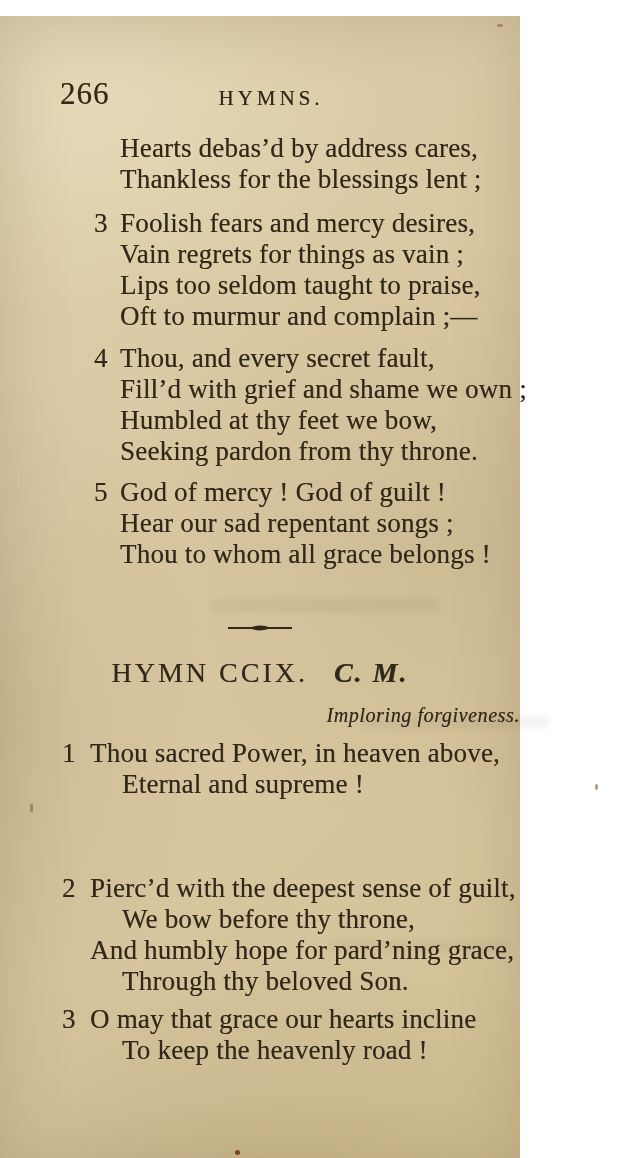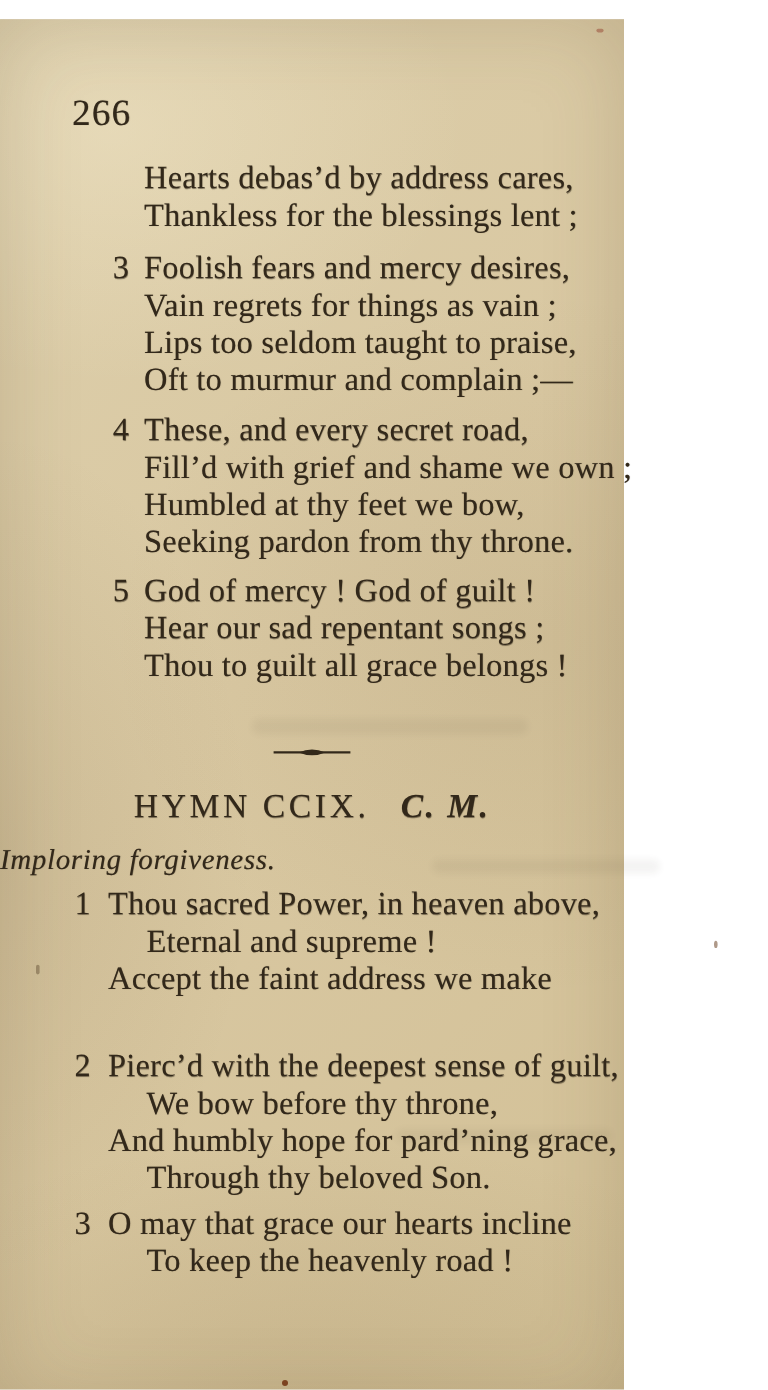--- a/index.html
+++ b/index.html
@@ -42,36 +42,37 @@
 
   .heading {
     position:absolute; top:641px; left:0; width:100%;
     text-align:center; font-size:28px; letter-spacing:3px; white-space:nowrap;
   }
   .heading .meter {
     font-style:italic; font-weight:bold; letter-spacing:2px; margin-left:26px;
   }
   .subtitle {
     position:absolute; top:688px; left:0; width:100%;
-    text-align:left; font-style:italic; font-size:24px; letter-spacing:0.6px;
+    text-align:right; font-style:italic; font-size:20px; letter-spacing:0.6px;
   }
 
   .smudge { position:absolute; background:var(--ink); opacity:0.05; filter:blur(3px); border-radius:6px; }
   .speck  { position:absolute; border-radius:50%; }
 </style>
 </head>
 <body style="--paper: #d8c7a2; --ink: #32281a;">
 
 <div class="page">
 
   <div class="smudge" style="left:210px; top:583px; width:230px; height:13px;"></div>
   <div class="smudge" style="left:360px; top:700px; width:190px; height:12px;"></div>
   <div class="smudge" style="left:330px; top:925px; width:180px; height:11px;"></div>
 
   <div class="pageno ink">266</div>
+  <div class="running ink">HYMNS.</div>
 
   <section class="stanza" style="top:117px">
     <div class="lines" style="left:120px">
       <div class="vl ink">Hearts debas’d by address cares,</div>
       <div class="vl ink">Thankless for the blessings lent ;</div>
     </div>
   </section>
 
   <section class="stanza" style="top:192px">
     <span class="vnum ink" style="left:94px">3</span>
@@ -79,54 +80,53 @@
       <div class="vl ink">Foolish fears and mercy desires,</div>
       <div class="vl ink">Vain regrets for things as vain ;</div>
       <div class="vl ink">Lips too seldom taught to praise,</div>
       <div class="vl ink">Oft to murmur and complain ;—</div>
     </div>
   </section>
 
   <section class="stanza" style="top:327px">
     <span class="vnum ink" style="left:94px">4</span>
     <div class="lines" style="left:120px">
-      <div class="vl ink">These, and every secret road,</div>
+      <div class="vl ink">Thou, and every secret fault,</div>
       <div class="vl ink">Fill’d with grief and shame we own ;</div>
       <div class="vl ink">Humbled at thy feet we bow,</div>
       <div class="vl ink">Seeking pardon from thy throne.</div>
     </div>
   </section>
 
   <section class="stanza" style="top:461px">
     <span class="vnum ink" style="left:94px">5</span>
     <div class="lines" style="left:120px">
       <div class="vl ink">God of mercy !  God of guilt !</div>
       <div class="vl ink">Hear our sad repentant songs ;</div>
-      <div class="vl ink">Thou to guilt all grace belongs !</div>
+      <div class="vl ink">Thou to whom all grace belongs !</div>
     </div>
   </section>
 
   <div class="divider">
     <svg width="66" height="12" viewBox="0 0 66 12">
       <line x1="1" y1="6" x2="65" y2="6" stroke="#32281a" stroke-width="1.8"></line>
       <path d="M22 6 Q33 1.2 44 6 Q33 10.8 22 6 Z" fill="#32281a"></path>
     </svg>
   </div>
 
   <div class="heading ink">
     <span>HYMN CCIX.</span><span class="meter">C. M.</span>
   </div>
   <div class="subtitle ink">Imploring forgiveness.</div>
 
   <section class="stanza" style="top:722px">
     <span class="vnum ink" style="left:62px">1</span>
     <div class="lines" style="left:90px">
       <div class="vl ink">Thou sacred Power, in heaven above,</div>
       <div class="vl ink indent">Eternal and supreme !</div>
-      <div class="vl ink">Accept the faint address we make</div>
     </div>
   </section>
 
   <section class="stanza" style="top:857px">
     <span class="vnum ink" style="left:62px">2</span>
     <div class="lines" style="left:90px">
       <div class="vl ink">Pierc’d with the deepest sense of guilt,</div>
       <div class="vl ink indent">We bow before thy throne,</div>
       <div class="vl ink">And humbly hope for pard’ning grace,</div>
       <div class="vl ink indent">Through thy beloved Son.</div>

